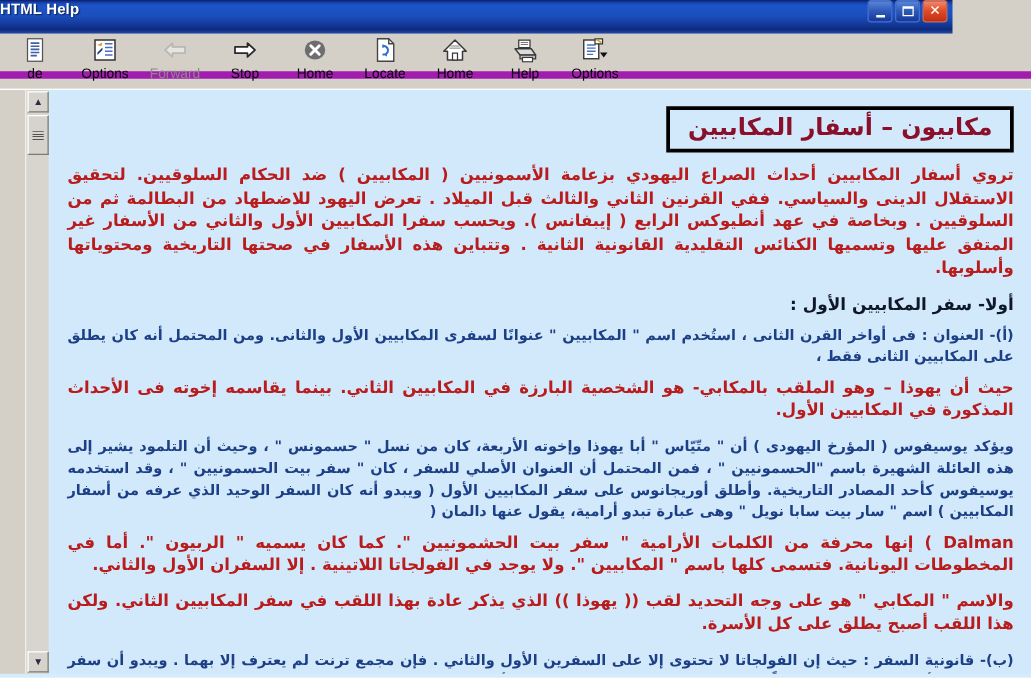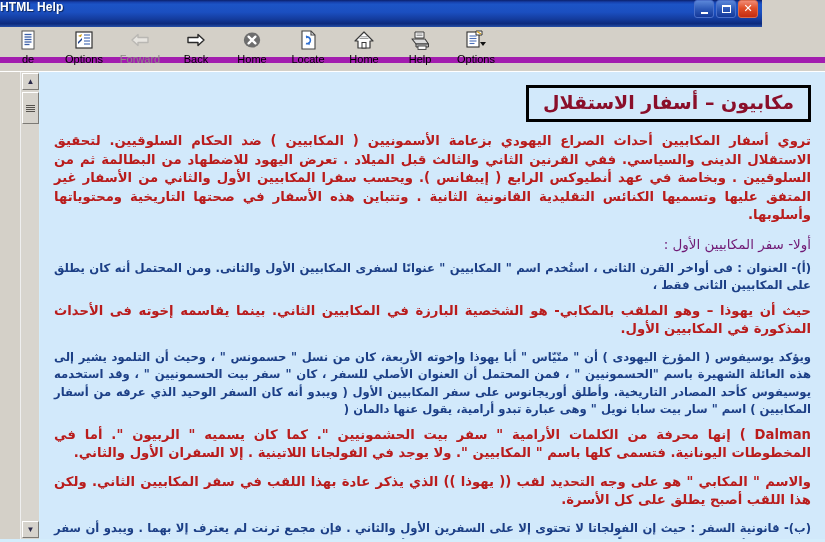--- a/index.html
+++ b/index.html
@@ -241,23 +241,23 @@
   p.body {
     color: #b91c1c;
     font-size: 13.2px;
     font-weight: bold;
     line-height: 18.5px;
     margin: 0 0 10px 0;
     text-align: justify;
     font-family: "DejaVu Sans", "Liberation Sans", sans-serif;
   }
   p.head {
-    color: #701a75;
+    color: #0f172a;
     font-size: 13.5px;
-    font-weight: normal;
+    font-weight: bold;
     line-height: 19px;
     margin: 0 0 6px 0;
     text-align: right;
     font-family: "DejaVu Sans", "Liberation Sans", sans-serif;
   }
   p.small {
     color: #1c3f86;
     font-size: 11.6px;
     font-weight: bold;
     line-height: 17.5px;
@@ -328,21 +328,21 @@
       </span>
       <span class="lbl">Forward</span>
     </div>
 
     <div class="tbbtn">
       <span class="ico">
         <svg class="ic" width="22" height="22" viewBox="0 0 22 22">
           <path d="M19 11 L13 5.5 L13 8.5 L3 8.5 L3 13.5 L13 13.5 L13 16.5 Z" fill="#ffffff" stroke="#2a2a2a" stroke-width="1.4" stroke-linejoin="round"></path>
         </svg>
       </span>
-      <span class="lbl">Back</span>
+      <span class="lbl">Stop</span>
     </div>
 
     <div class="tbbtn">
       <span class="ico">
         <svg class="ic" width="22" height="22" viewBox="0 0 22 22">
           <ellipse cx="11" cy="11" rx="8.2" ry="7.6" fill="#6e6e6e"></ellipse>
           <path d="M7.6 7.6 L14.4 14.4 M14.4 7.6 L7.6 14.4" stroke="#ffffff" stroke-width="2.3" stroke-linecap="round"></path>
         </svg>
       </span>
       <span class="lbl">Home</span>
@@ -424,21 +424,21 @@
       </div>
       <div class="sb-btn down">
         <span>▼</span>
       </div>
     </div>
 
     <div id="doc-pane">
 
       <div class="clearfix">
         <div class="title-box">
-          <span class="t">مكابيون – أسفار الاستقلال</span>
+          <span class="t">مكابيون – أسفار المكابيين</span>
         </div>
       </div>
 
       <p class="body">تروي أسفار المكابيين أحداث الصراع اليهودي بزعامة الأسمونيين ( المكابيين ) ضد الحكام السلوقيين. لتحقيق الاستقلال الدينى والسياسي. ففي القرنين الثاني والثالث قبل الميلاد . تعرض اليهود للاضطهاد من البطالمة ثم من السلوقيين . وبخاصة في عهد أنطيوكس الرابع ( إيبفانس ). ويحسب سفرا المكابيين الأول والثاني من الأسفار غير المتفق عليها وتسميها الكنائس التقليدية القانونية الثانية . وتتباين هذه الأسفار في صحتها التاريخية ومحتوياتها وأسلوبها.</p>
       <p class="head">أولا- سفر المكابيين الأول :</p>
       <p class="small">(أ)- العنوان : فى أواخر القرن الثانى ، استُخدم اسم " المكابيين " عنوانًا لسفرى المكابيين الأول والثانى. ومن المحتمل أنه كان يطلق على المكابيين الثانى فقط ،</p>
       <p class="body">حيث أن يهوذا – وهو الملقب بالمكابي- هو الشخصية البارزة في المكابيين الثاني. بينما يقاسمه إخوته فى الأحداث المذكورة في المكابيين الأول.</p>
       <p class="small">ويؤكد يوسيفوس ( المؤرخ اليهودى ) أن " متّيّاس " أبا يهوذا وإخوته الأربعة، كان من نسل " حسمونس " ، وحيث أن التلمود يشير إلى هذه العائلة الشهيرة باسم "الحسمونيين " ، فمن المحتمل أن العنوان الأصلي للسفر ، كان " سفر بيت الحسمونيين " ، وقد استخدمه يوسيفوس كأحد المصادر التاريخية. وأطلق أوريجانوس على سفر المكابيين الأول ( ويبدو أنه كان السفر الوحيد الذي عرفه من أسفار المكابيين ) اسم " سار بيت سابا نويل " وهى عبارة تبدو أرامية، يقول عنها دالمان (</p>
       <p class="body">Dalman ) إنها محرفة من الكلمات الأرامية " سفر بيت الحشمونيين ". كما كان يسميه " الربيون ". أما في المخطوطات اليونانية. فتسمى كلها باسم " المكابيين ". ولا يوجد في الفولجاتا اللاتينية . إلا السفران الأول والثاني.</p>
       <p class="body">والاسم " المكابي " هو على وجه التحديد لقب (( يهوذا )) الذي يذكر عادة بهذا اللقب في سفر المكابيين الثاني. ولكن هذا اللقب أصبح يطلق على كل الأسرة.</p>

